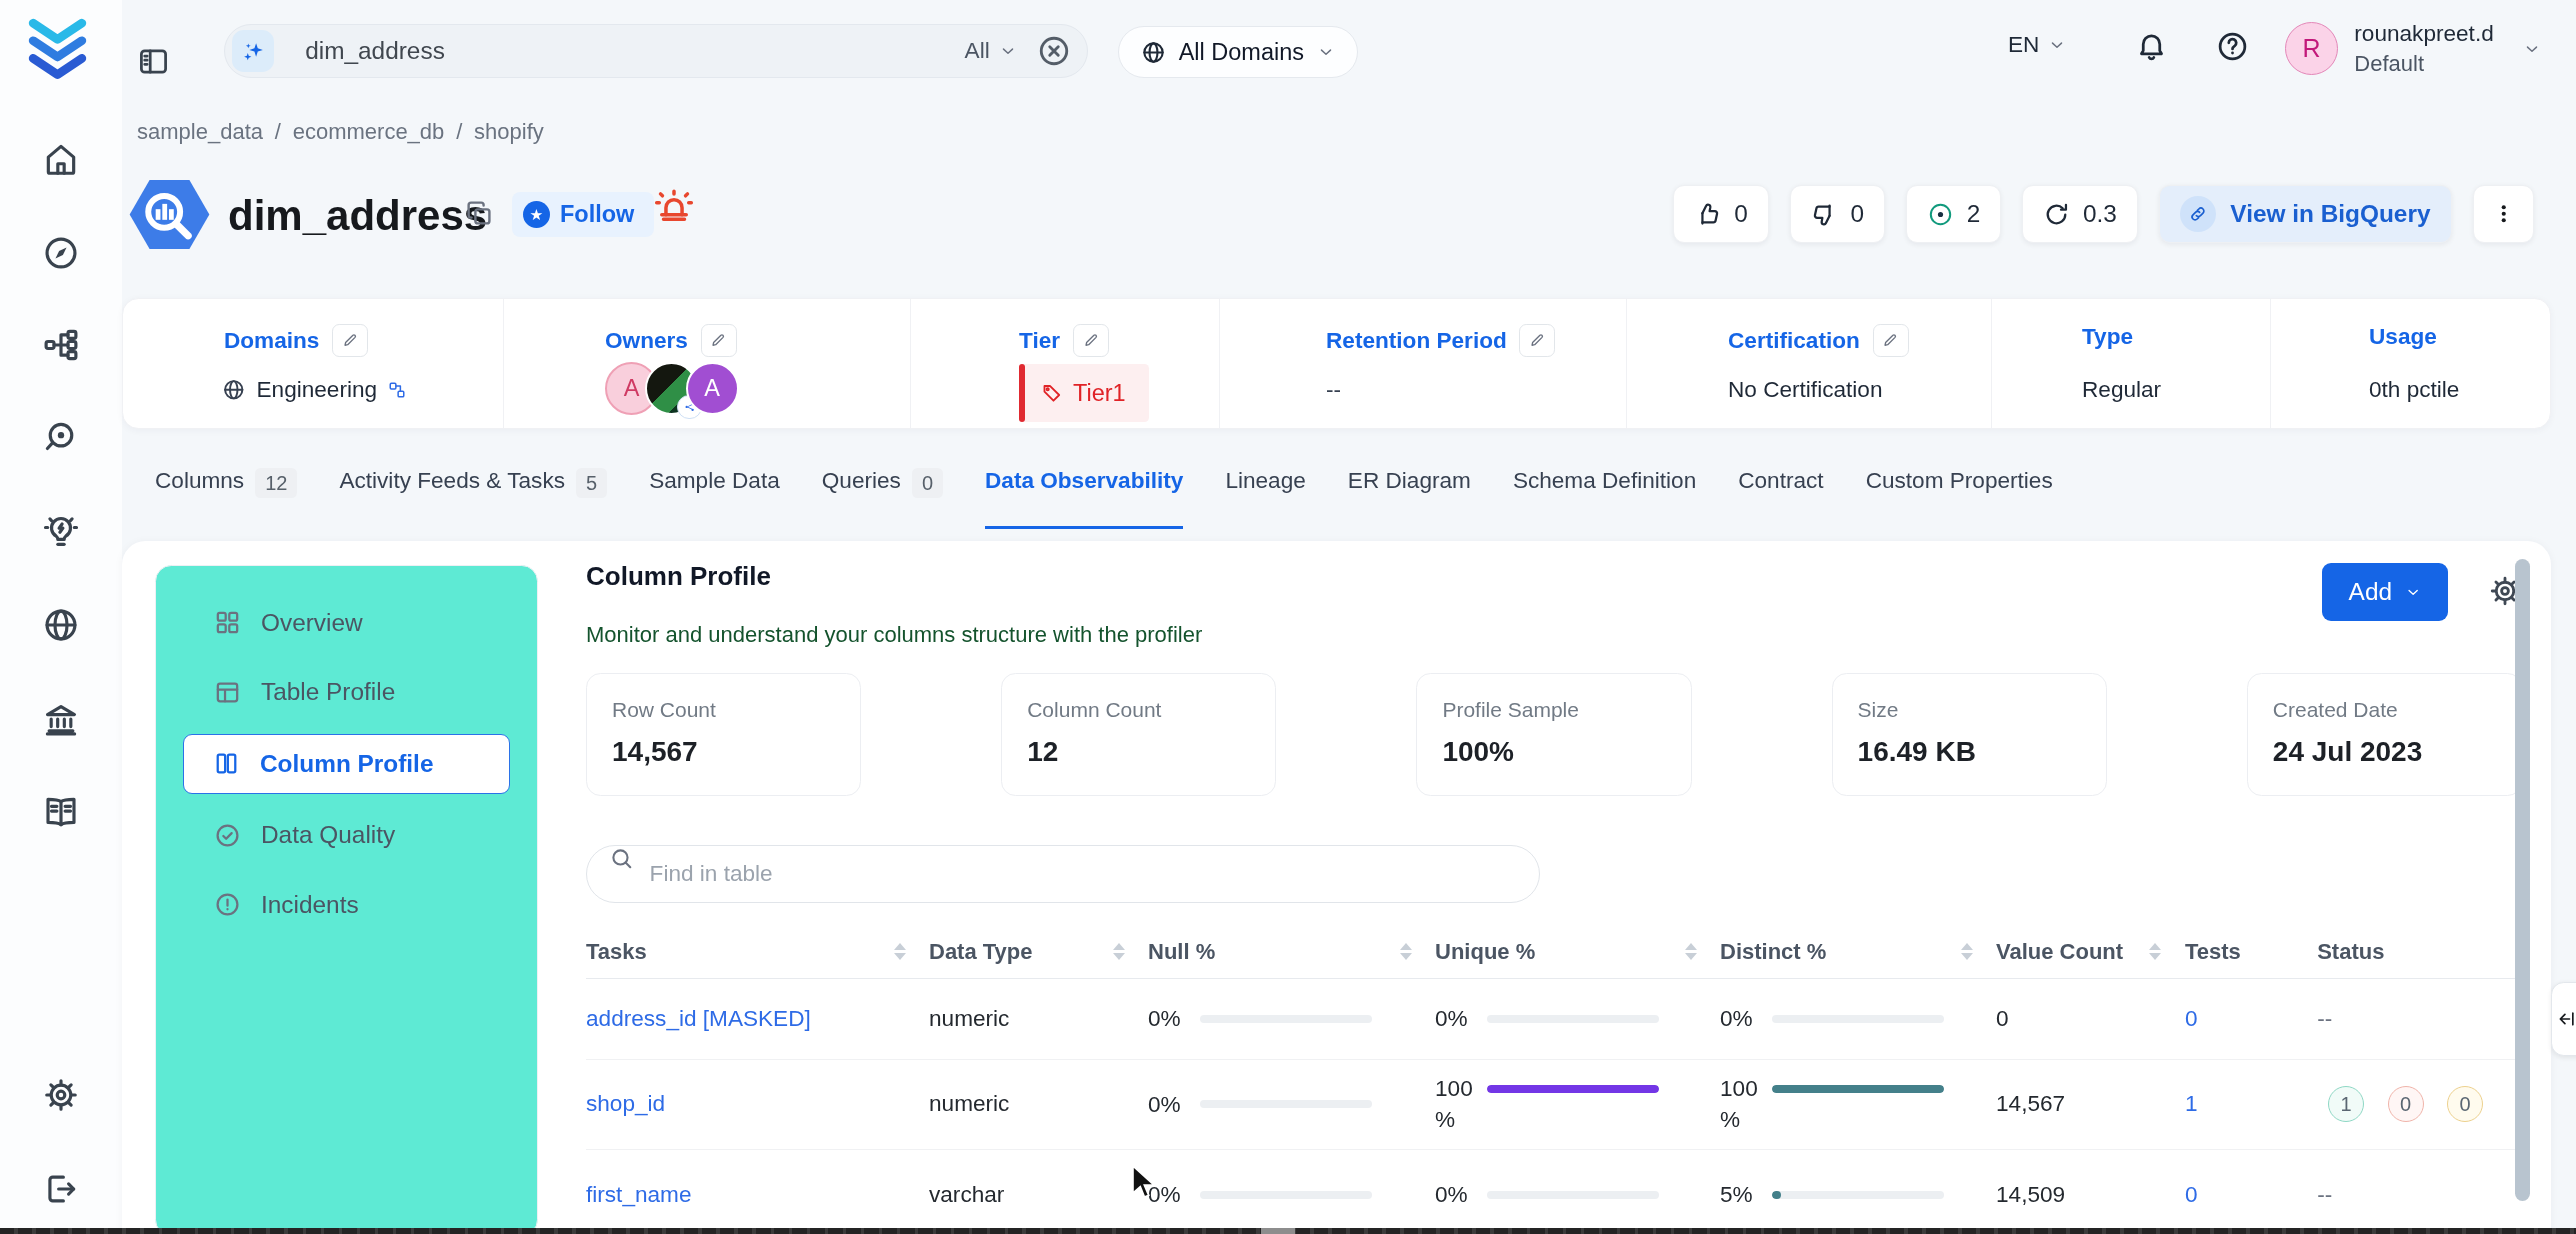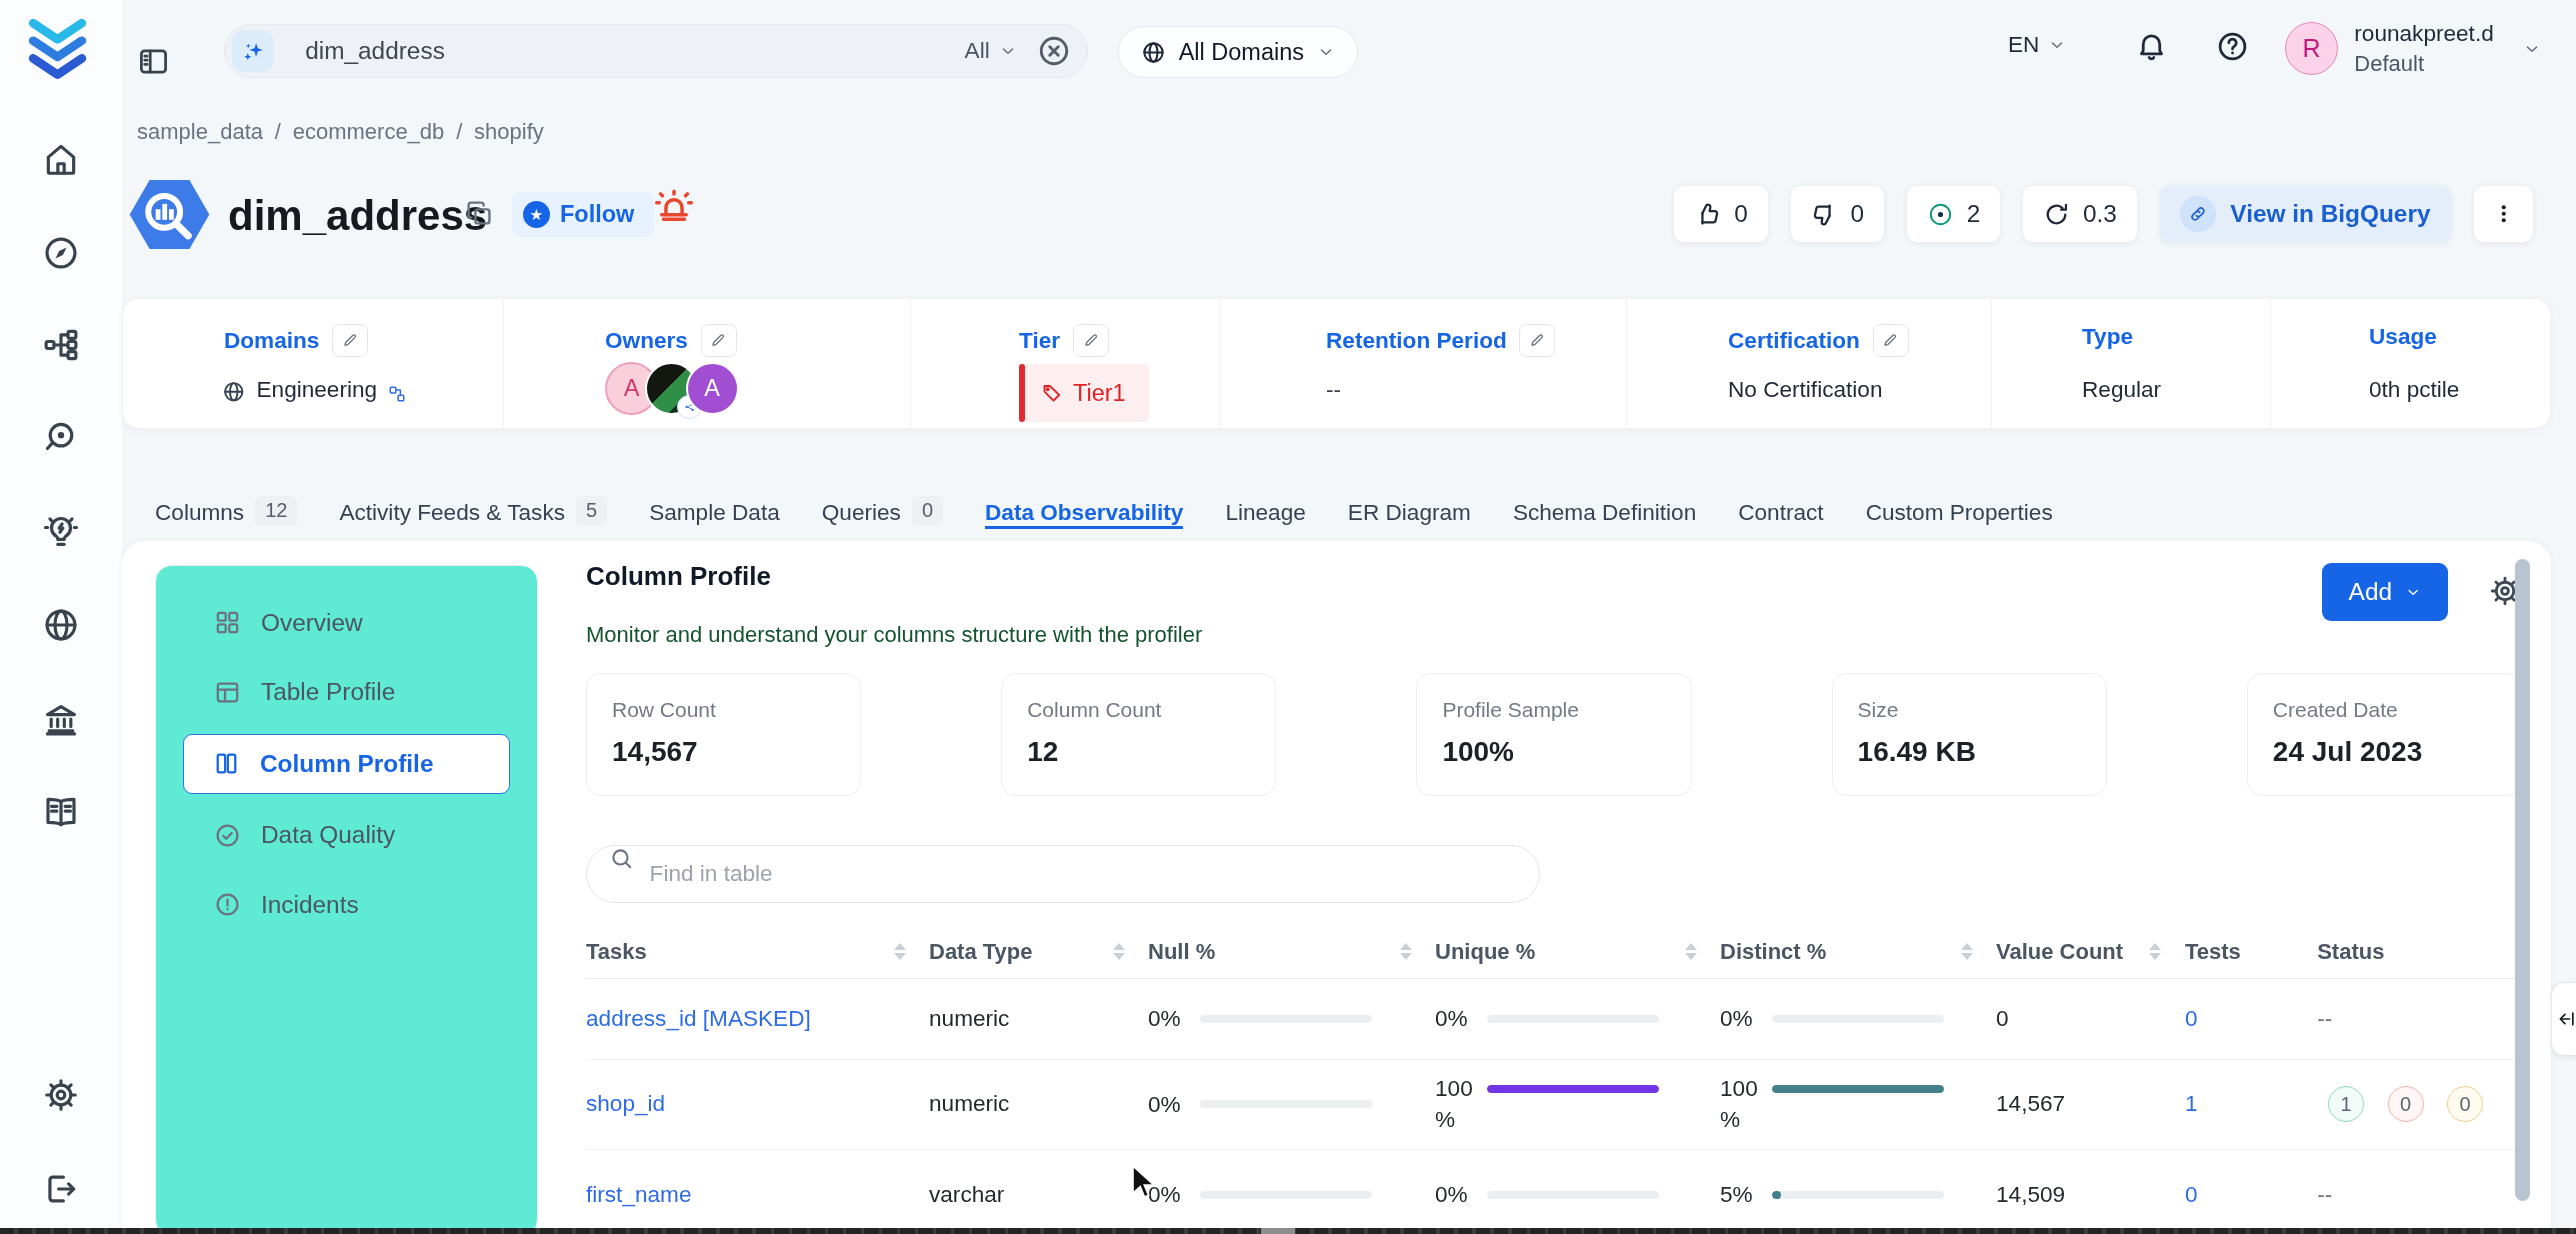--- a/index.html
+++ b/index.html
@@ -37,32 +37,32 @@
   .bq-circ{width:36px;height:36px;border-radius:50%;background:#cfe2fa;display:flex;align-items:center;justify-content:center;color:#1a5fd0}
 
   
   .meta{position:absolute;left:122px;top:298px;width:2429px;height:131px;background:#fff;border:0.9px solid #f0f1f4;
         border-radius:16.3px;box-shadow:0 1.8px 7.2px rgba(24,34,64,.04);box-sizing:border-box}
   .msec{position:absolute;top:0;bottom:0;border-left:0.9px solid #f0f1f4}
   .msec.first{border-left:none}
   .mlabel{position:absolute;top:25px;display:flex;align-items:center;gap:12.7px;font-size:22.6px;font-weight:bold;color:#1565e6}
   .editbtn{width:34px;height:31px;border:0.9px solid #e2e6ea;border-radius:7.2px;background:#fff;color:#6b7280;
            display:flex;align-items:center;justify-content:center;cursor:pointer}
-  .mval{position:absolute;top:78px;font-size:22.6px;color:#1f2937;display:flex;align-items:flex-end;gap:11px}
+  .mval{position:absolute;top:78px;font-size:22.6px;color:#1f2937;display:flex;align-items:center;gap:11px}
   .av{width:49px;height:49px;border-radius:50%;border:2.7px solid #fff;display:flex;align-items:center;justify-content:center;
       font-size:23.5px;position:relative}
   .av .bdg{position:absolute;right:-5.4px;bottom:-6.3px;width:22.6px;height:22.6px;border-radius:50%;background:#fff;
       border:0.9px solid #cfe0f5;display:flex;align-items:center;justify-content:center;color:#2e6be6}
   .tierpill{position:relative;height:58px;background:#fdeff0;border-radius:4.5px;display:flex;align-items:center;
       padding:0 23.5px 0 22px;gap:10px;color:#e02226;font-size:23.5px}
   .tierbar{position:absolute;left:0;top:0;bottom:0;width:6.3px;background:#e02a31;border-radius:3.6px}
 
   
   .tabs{position:absolute;left:155px;top:468px;height:61px;display:flex;gap:42px;font-size:22.6px;color:#374151}
-  .tab{display:flex;align-items:flex-end;gap:11px;height:100%;border-bottom:3.6px solid transparent;cursor:pointer;box-sizing:border-box}
+  .tab{display:flex;align-items:flex-start;gap:11px;height:100%;border-bottom:3.6px solid transparent;cursor:pointer;box-sizing:border-box}
   .tab.active{color:#1565e6;font-weight:bold;border-bottom-color:#1565e6}
   .tbadge{background:#eef0f3;border-radius:5.4px;padding:3.6px 10px;font-size:20px;color:#57606a;font-weight:normal}
 
   
   .card{position:absolute;left:122px;top:541px;width:2429px;height:694px;background:#fff;border-radius:23.5px 23.5px 0 0;
         box-shadow:0 1.8px 9px rgba(24,34,64,.05)}
   .pnav{position:absolute;left:33px;top:23.5px;width:383px;height:671px;background:#5eead4;border:0.9px solid #edf0f4;
         border-radius:16.3px;box-sizing:border-box;padding-top:29px}
   .pitem{height:56px;margin:0 27px 13.6px 27px;display:flex;align-items:center;gap:20px;padding-left:31px;
          font-size:24.4px;color:#4b5563;cursor:pointer;box-sizing:border-box}

